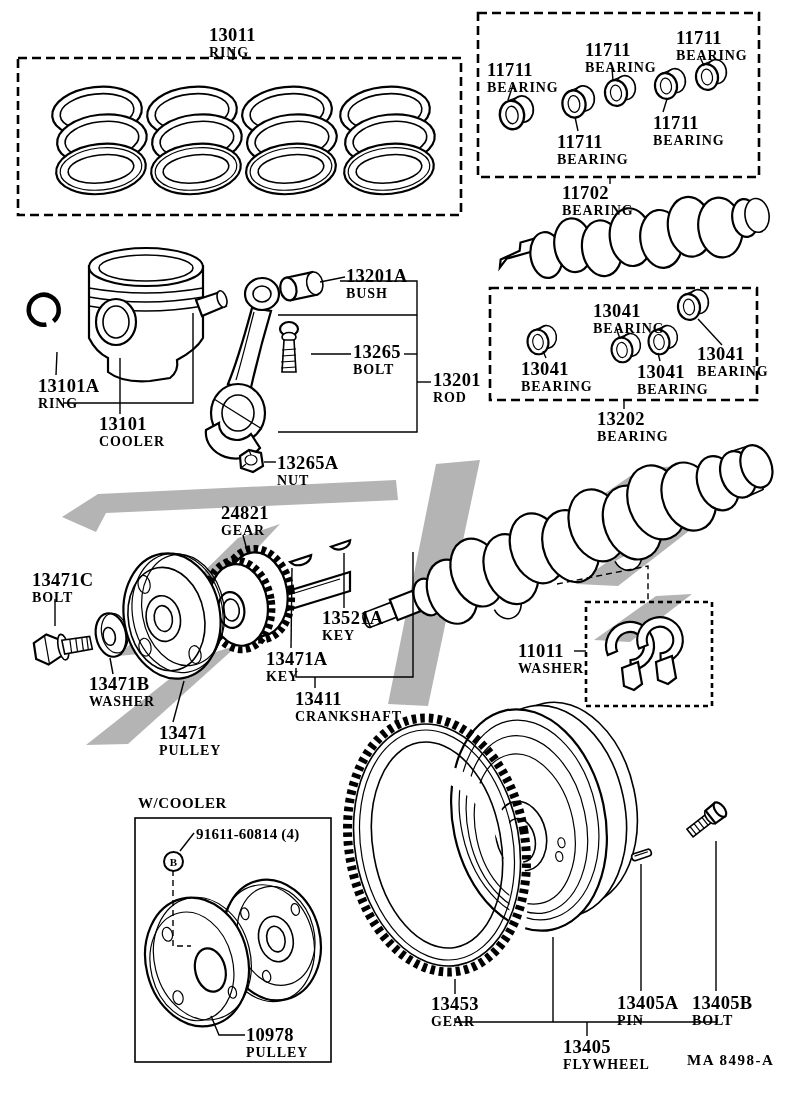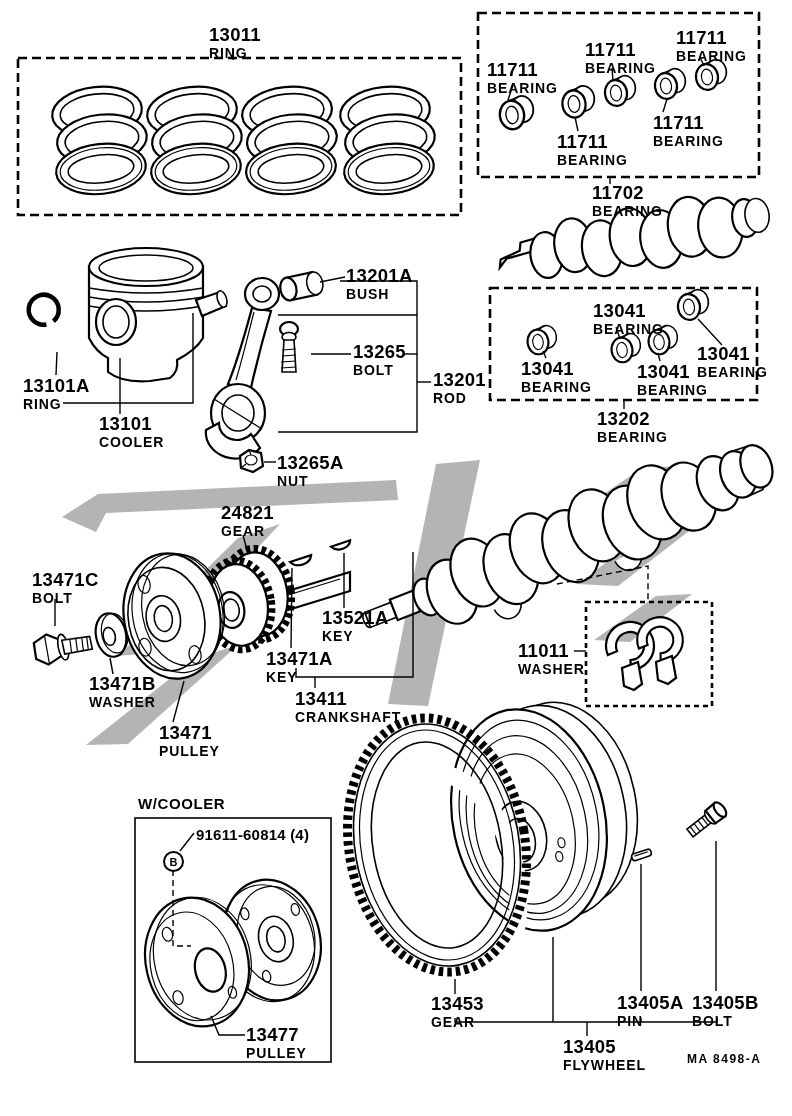--- a/index.html
+++ b/index.html
@@ -1,35 +1,35 @@
 <!DOCTYPE html>
 <html><head>
 <meta charset="utf-8">
 <style>
   html,body{margin:0;padding:0;background:#fff;}
   #stage{position:relative;width:792px;height:1116px;background:#fff;overflow:hidden;
-         font-family:Liberation Sans, sans-serif;color:#000;}
+         font-family:Liberation Serif, serif;color:#000;}
   svg.art{position:absolute;left:0;top:0;}
   .k  {stroke:#000;fill:none;stroke-width:1.6;}
   .k1 {stroke:#000;fill:none;stroke-width:1.2;}
   .kf {stroke:#000;fill:#fff;stroke-width:2.2;}
   .kf2{stroke:#000;fill:#fff;stroke-width:1.6;}
   .ld {stroke:#000;stroke-width:1.4;fill:none;}
   .dashbox{stroke:#000;stroke-width:2.6;fill:none;stroke-dasharray:9 5;}
   .dashbox2{stroke:#000;stroke-width:2.6;fill:none;stroke-dasharray:5 4;}
   .dashld{stroke:#000;stroke-width:1.4;fill:none;stroke-dasharray:6 4;}
   .teeth{fill:none;stroke:#000;stroke-width:9;stroke-dasharray:4.5 4;}
   .teeth2{fill:none;stroke:#000;stroke-width:7;stroke-dasharray:4.5 3.5;}
   .wm{fill:#b4b4b4;}
   .lbl{position:absolute;font-weight:bold;line-height:1;white-space:nowrap;}
   .lbl .num{display:block;font-size:18.5px;letter-spacing:0.3px;}
   .lbl .cap{display:block;font-size:14px;letter-spacing:0.9px;margin-top:1px;}
   .hdr{position:absolute;font-weight:bold;font-size:15px;letter-spacing:0.6px;text-align:right;}
   .note{position:absolute;font-weight:bold;font-size:15px;letter-spacing:0.2px;}
-  .code{position:absolute;font-weight:bold;font-size:12px;letter-spacing:1.5px;}
+  .code{position:absolute;font-weight:bold;font-size:15px;letter-spacing:1.5px;}
   .circle-b{position:absolute;left:163px;top:851px;width:17px;height:17px;border:2px solid #000;
             border-radius:50%;display:flex;align-items:center;justify-content:center;
             font-size:11px;font-weight:bold;}
 </style>
 </head>
 <body>
 
 <div id="stage">
 
 <svg class="art" width="792" height="1116" viewBox="0 0 792 1116">
@@ -349,21 +349,21 @@
     </div>
 <div class="lbl" style="left:557px;top:133px">
       <span class="num">11711</span>
       <span class="cap">BEARING</span>
     </div>
 <div class="lbl" style="left:653px;top:114px">
       <span class="num">11711</span>
       <span class="cap">BEARING</span>
     </div>
 
-<div class="lbl" style="left:592px;top:184px">
+<div class="lbl" style="left:562px;top:184px">
       <span class="num">11702</span>
       <span class="cap">BEARING</span>
     </div>
 
 <div class="lbl" style="left:593px;top:302px">
       <span class="num">13041</span>
       <span class="cap">BEARING</span>
     </div>
 <div class="lbl" style="left:697px;top:345px">
       <span class="num">13041</span>
@@ -387,21 +387,21 @@
       <span class="cap">BUSH</span>
     </div>
 <div class="lbl" style="left:353px;top:343px">
       <span class="num">13265</span>
       <span class="cap">BOLT</span>
     </div>
 <div class="lbl" style="left:433px;top:371px">
       <span class="num">13201</span>
       <span class="cap">ROD</span>
     </div>
-<div class="lbl" style="left:23px;top:377px">
+<div class="lbl" style="left:38px;top:377px">
       <span class="num">13101A</span>
       <span class="cap">RING</span>
     </div>
 <div class="lbl" style="left:99px;top:415px">
       <span class="num">13101</span>
       <span class="cap">COOLER</span>
     </div>
 <div class="lbl" style="left:277px;top:454px">
       <span class="num">13265A</span>
       <span class="cap">NUT</span>
@@ -439,21 +439,21 @@
       <span class="num">11011</span>
       <span class="cap">WASHER</span>
     </div>
 
 <div class="hdr" style="left:138px;top:795px">W/COOLER</div>
 <div class="note" style="left:196px;top:826px">91611-60814 (4)</div>
 <div class="circle-b">
       <span>B</span>
     </div>
 <div class="lbl" style="left:246px;top:1026px">
-      <span class="num">13477</span>
+      <span class="num">10978</span>
       <span class="cap">PULLEY</span>
     </div>
 
 <div class="lbl" style="left:431px;top:995px">
       <span class="num">13453</span>
       <span class="cap">GEAR</span>
     </div>
 <div class="lbl" style="left:617px;top:994px">
       <span class="num">13405A</span>
       <span class="cap">PIN</span>

